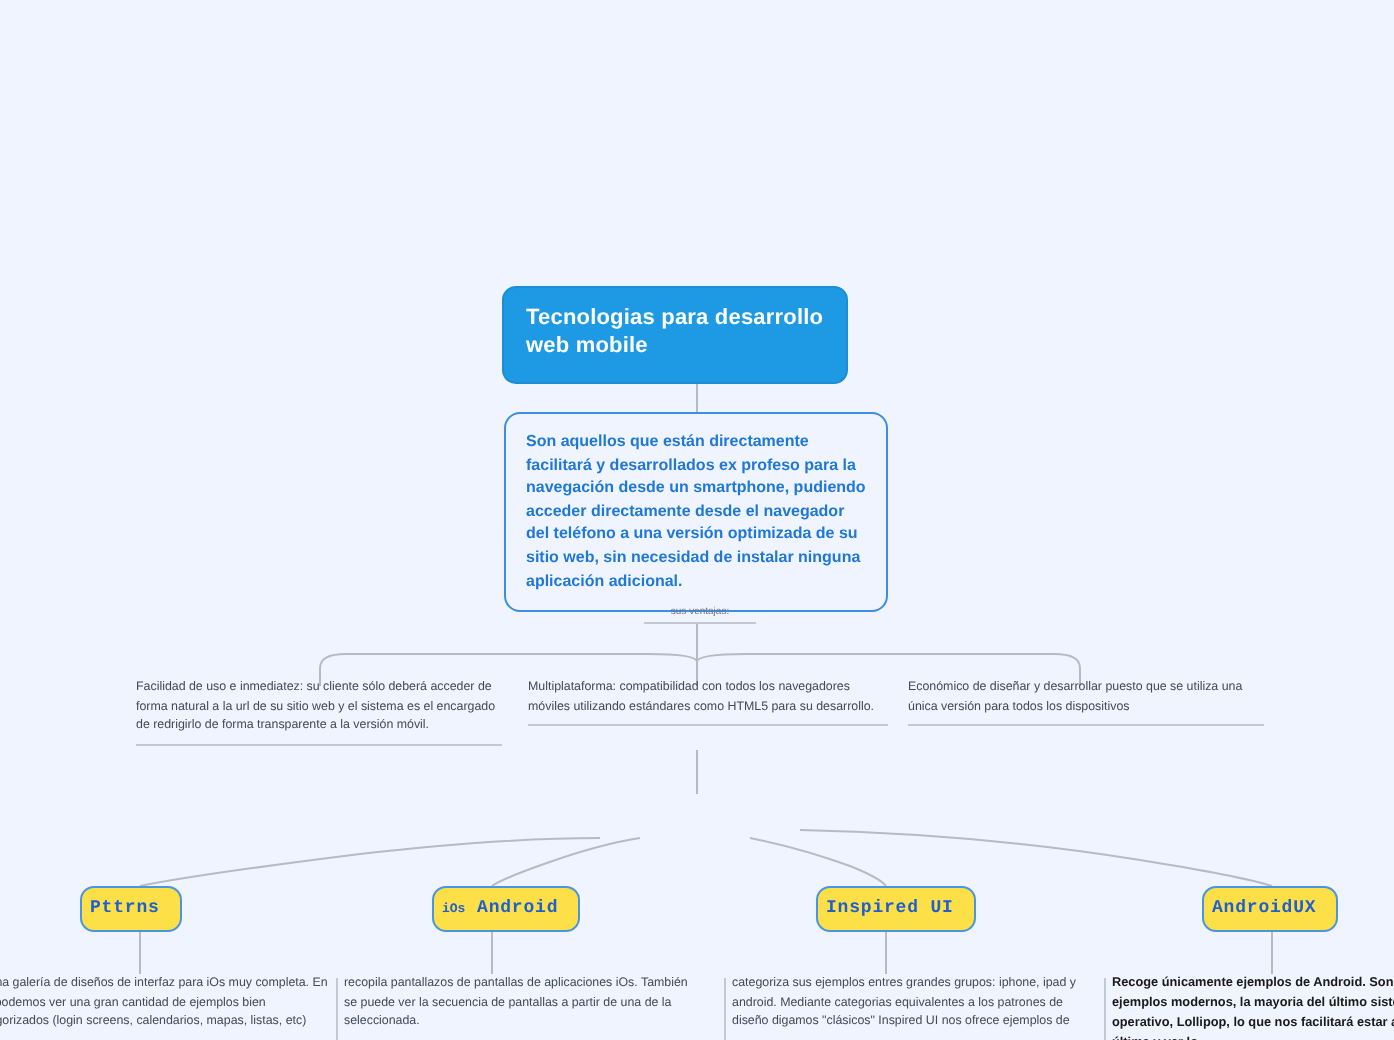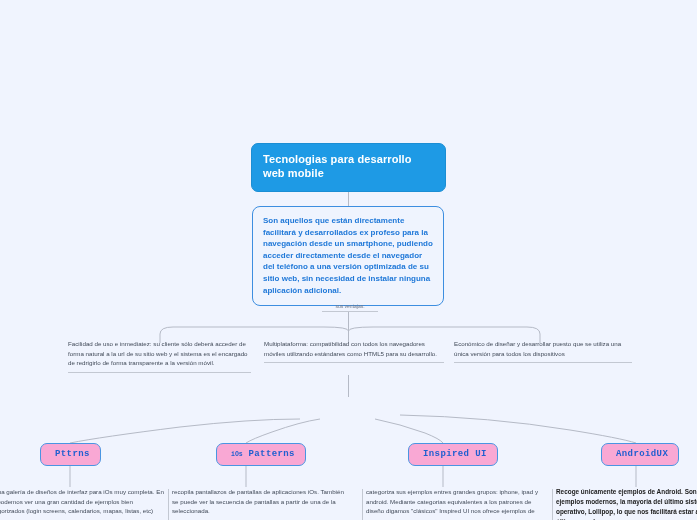--- a/index.html
+++ b/index.html
@@ -29,21 +29,21 @@
     width: 697px;
     height: 520px;
     pointer-events: none;
   }
 
   
   .root-node {
     position: absolute;
     left: 251px;
     top: 143px;
-    width: 195px;
+    width: 173px;
     box-sizing: border-box;
     background: #1e9ae5;
     border: 1px solid #1b8ed4;
     border-radius: 7px;
     padding: 9px 11px 10px 11px;
     color: #ffffff;
     font-size: 11px;
     font-weight: bold;
     line-height: 1.25;
     letter-spacing: 0.1px;
@@ -107,24 +107,24 @@
     color: #1f78d8;
     font-size: 8px;
     font-weight: bold;
     white-space: nowrap;
   }
 
   
   .pat-node {
     position: absolute;
     box-sizing: border-box;
-    background: #f9a8d4;
+    background: #fde047;
     border: 1.5px solid #4a95e2;
     border-radius: 7px;
-    padding: 5px 10px 6px 14px;
+    padding: 5px 10px 6px 4px;
     color: #1f5fd0;
     font-family: "Liberation Mono", "DejaVu Sans Mono", monospace;
     font-size: 9px;
     font-weight: bold;
     white-space: nowrap;
     letter-spacing: 0.4px;
   }
   .pat-1 { left: 40px;  top: 443px; }
   .pat-2 { left: 216px; top: 443px; }
   .pat-3 { left: 408px; top: 443px; }
@@ -216,21 +216,21 @@
   <div class="adv adv-3">
     <span>Económico de diseñar y desarrollar puesto que se utiliza una única versión para todos los dispositivos</span>
   </div>
 
 
   <div class="pat-node pat-1">
     <span>Pttrns</span>
   </div>
   <div class="pat-node pat-2">
     <span class="small-pref">iOs</span>
-    <span>Patterns</span>
+    <span>Android</span>
   </div>
   <div class="pat-node pat-3">
     <span>Inspired UI</span>
   </div>
   <div class="pat-node pat-4">
     <span>AndroidUX</span>
   </div>
 
   <div class="desc desc-1">
     <span>es una galería de diseños de interfaz para iOs muy completa. En ella podemos ver una gran cantidad de ejemplos bien categorizados (login screens, calendarios, mapas, listas, etc)</span>

